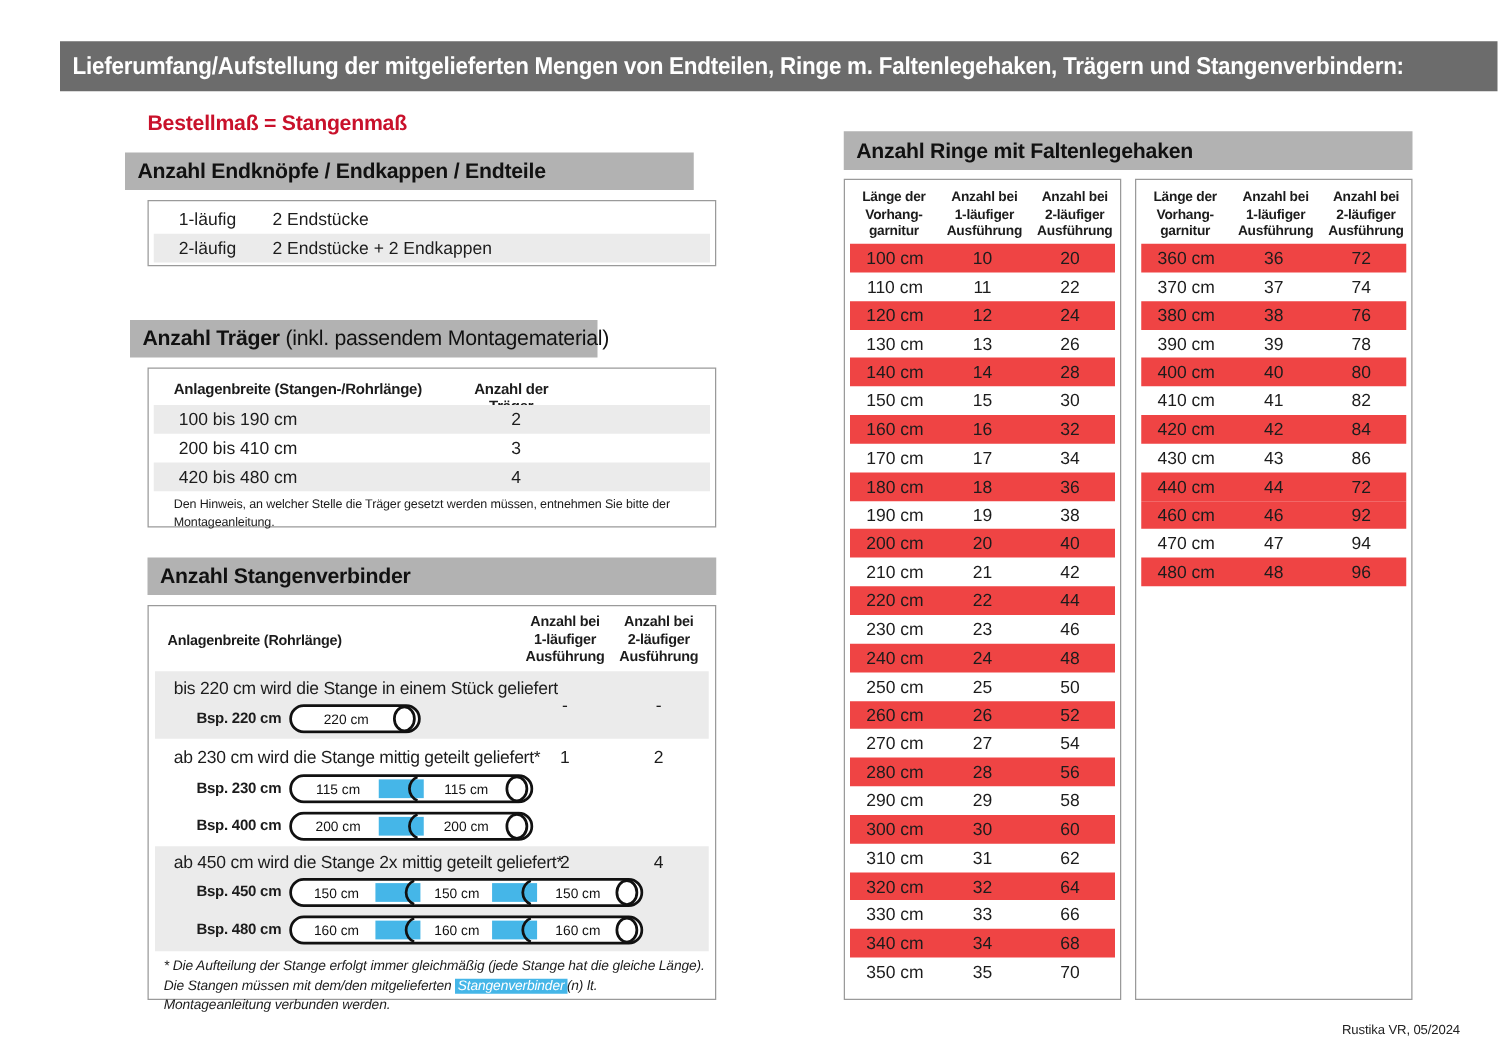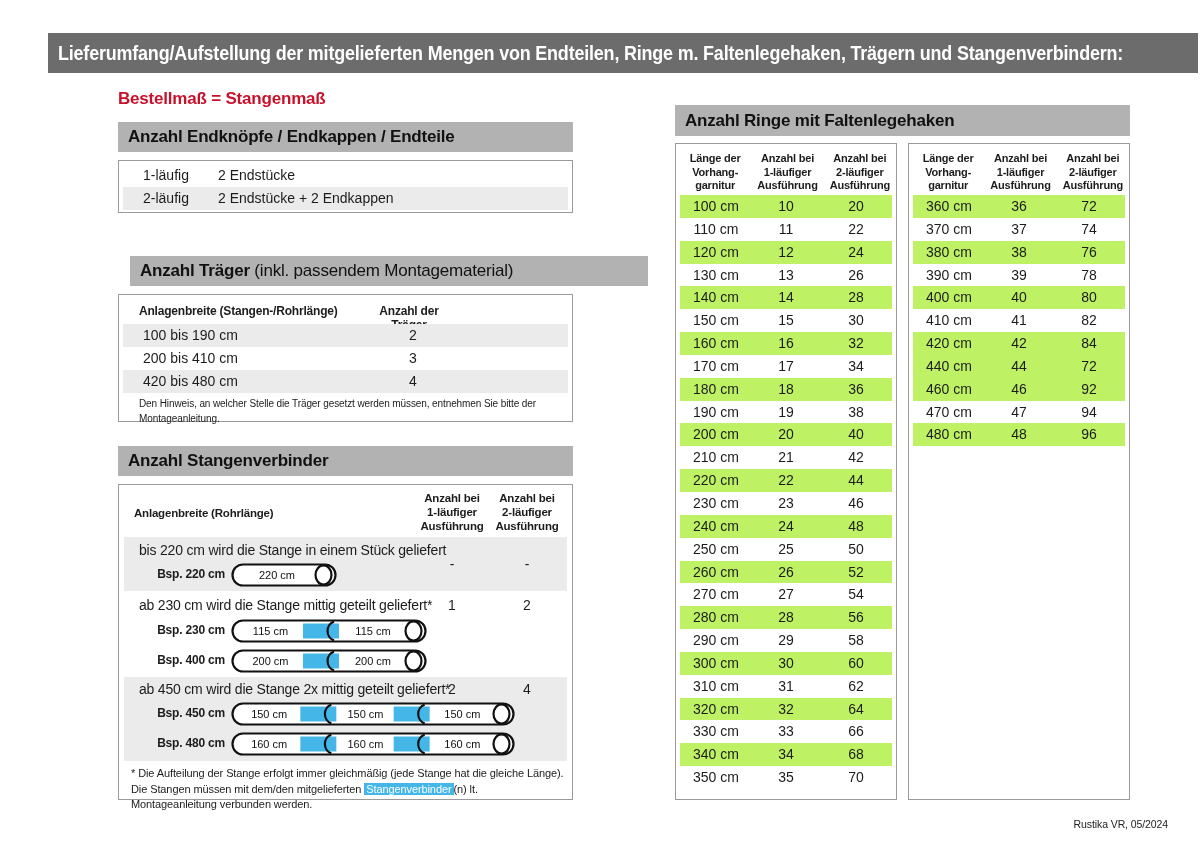--- a/index.html
+++ b/index.html
@@ -36,65 +36,65 @@
 
   
   .vb-colhead{position:absolute;width:78px;text-align:center;font-weight:bold;font-size:11.5px;line-height:14px;white-space:pre-line;letter-spacing:-0.2px;}
   .vb-row{position:absolute;left:5px;right:5px;}
   .vb-row.shaded{background:var(--row-alt);}
   .vb-text{position:absolute;left:15px;font-size:14px;letter-spacing:-0.2px;white-space:nowrap;}
   .vb-val{position:absolute;width:70px;text-align:center;font-size:14px;}
   .rod-line{position:absolute;height:24px;}
   .rod-label{position:absolute;right:4px;top:4px;font-weight:bold;font-size:12px;white-space:nowrap;letter-spacing:-0.2px;}
   .rod-svg-holder{position:absolute;left:0;top:0;}
-  .footnote{position:absolute;font-size:11px;line-height:15.5px;letter-spacing:-0.1px;}
+  .footnote{position:absolute;font-size:11px;line-height:15.5px;letter-spacing:-0.1px;font-style:italic;}
   .hl{background:var(--accent-blue);color:#fff;padding:0 2px;}
 
   
   .ring-box{position:absolute;top:143px;width:222px;height:657px;border:1.5px solid var(--border-gray);}
   .ring-head{position:absolute;top:8px;left:0;width:100%;display:flex;justify-content:center;}
   .ring-head div{width:74px;text-align:center;font-weight:bold;font-size:11px;line-height:13.5px;white-space:pre-line;letter-spacing:-0.2px;}
   .ring-head div:first-child{margin-left:3px;}
   .ring-rows{position:absolute;top:51px;left:0;width:100%;}
   .ring-row{position:relative;height:22.85px;line-height:22.85px;font-size:14px;margin:0 4px;}
-  .ring-row.shaded{background:#bef264;text-decoration:underline;}
+  .ring-row.shaded{background:#ef4444;text-decoration:underline;}
   .ring-row span{position:absolute;top:0;width:74px;text-align:center;}
   .ring-row .rc1{left:-1px;}
   .ring-row .rc2{left:69px;}
   .ring-row .rc3{left:139px;}
 
   .footer-note{font-size:10.5px;color:#222;text-align:right;letter-spacing:-0.1px;}
 </style>
 </head>
 <body>
 
 <div class="abs titlebar">
   <span>Lieferumfang/Aufstellung der mitgelieferten Mengen von Endteilen, Ringe m. Faltenlegehaken, Trägern und Stangenverbindern:</span>
 </div>
 
 <div class="abs subtitle">Bestellmaß = Stangenmaß</div>
 
-<div class="abs section-bar" style="left:118px;top:122px;width:455px;">
+<div class="abs section-bar" style="left:100px;top:122px;width:455px;">
   <b>Anzahl Endknöpfe / Endkappen / Endteile</b>
 </div>
 
 <div class="abs boxed" style="left:118px;top:160px;width:455px;height:53px;">
   <div style="padding-top:3px;">
     <div class="mini-row">
       <span class="c1">1-läufig</span>
       <span class="c2">2 Endstücke</span>
     </div>
     <div class="mini-row shaded">
       <span class="c1">2-läufig</span>
       <span class="c2">2 Endstücke + 2 Endkappen</span>
     </div>
   </div>
 </div>
 
-<div class="abs section-bar" style="left:130px;top:256px;width:518px;">
+<div class="abs section-bar" style="left:104px;top:256px;width:374px;">
   <b>Anzahl Träger</b><span> (inkl. passendem Montagematerial)</span>
 </div>
 
 <div class="abs boxed" style="left:118px;top:294px;width:455px;height:128px;">
   <div class="abs small-colhead" style="left:20px;top:9px;">Anlagenbreite (Stangen-/Rohrlänge)</div>
   <div class="abs small-colhead" style="left:250px;top:9px;width:80px;text-align:center;">Anzahl der Träger</div>
   <div style="position:absolute;top:29px;left:0;width:100%;text-decoration:underline;">
     <div class="mini-row shaded">
       <span class="c1">100 bis 190 cm</span>
       <span class="cv">2</span>
@@ -402,20 +402,25 @@
       <div class="ring-row">
         <span class="rc1">410 cm</span>
         <span class="rc2">41</span>
         <span class="rc3">82</span>
       </div>
       <div class="ring-row shaded">
         <span class="rc1">420 cm</span>
         <span class="rc2">42</span>
         <span class="rc3">84</span>
       </div>
+      <div class="ring-row">
+        <span class="rc1">430 cm</span>
+        <span class="rc2">43</span>
+        <span class="rc3">86</span>
+      </div>
       <div class="ring-row shaded">
         <span class="rc1">440 cm</span>
         <span class="rc2">44</span>
         <span class="rc3">72</span>
       </div>
       <div class="ring-row shaded">
         <span class="rc1">460 cm</span>
         <span class="rc2">46</span>
         <span class="rc3">92</span>
       </div>

